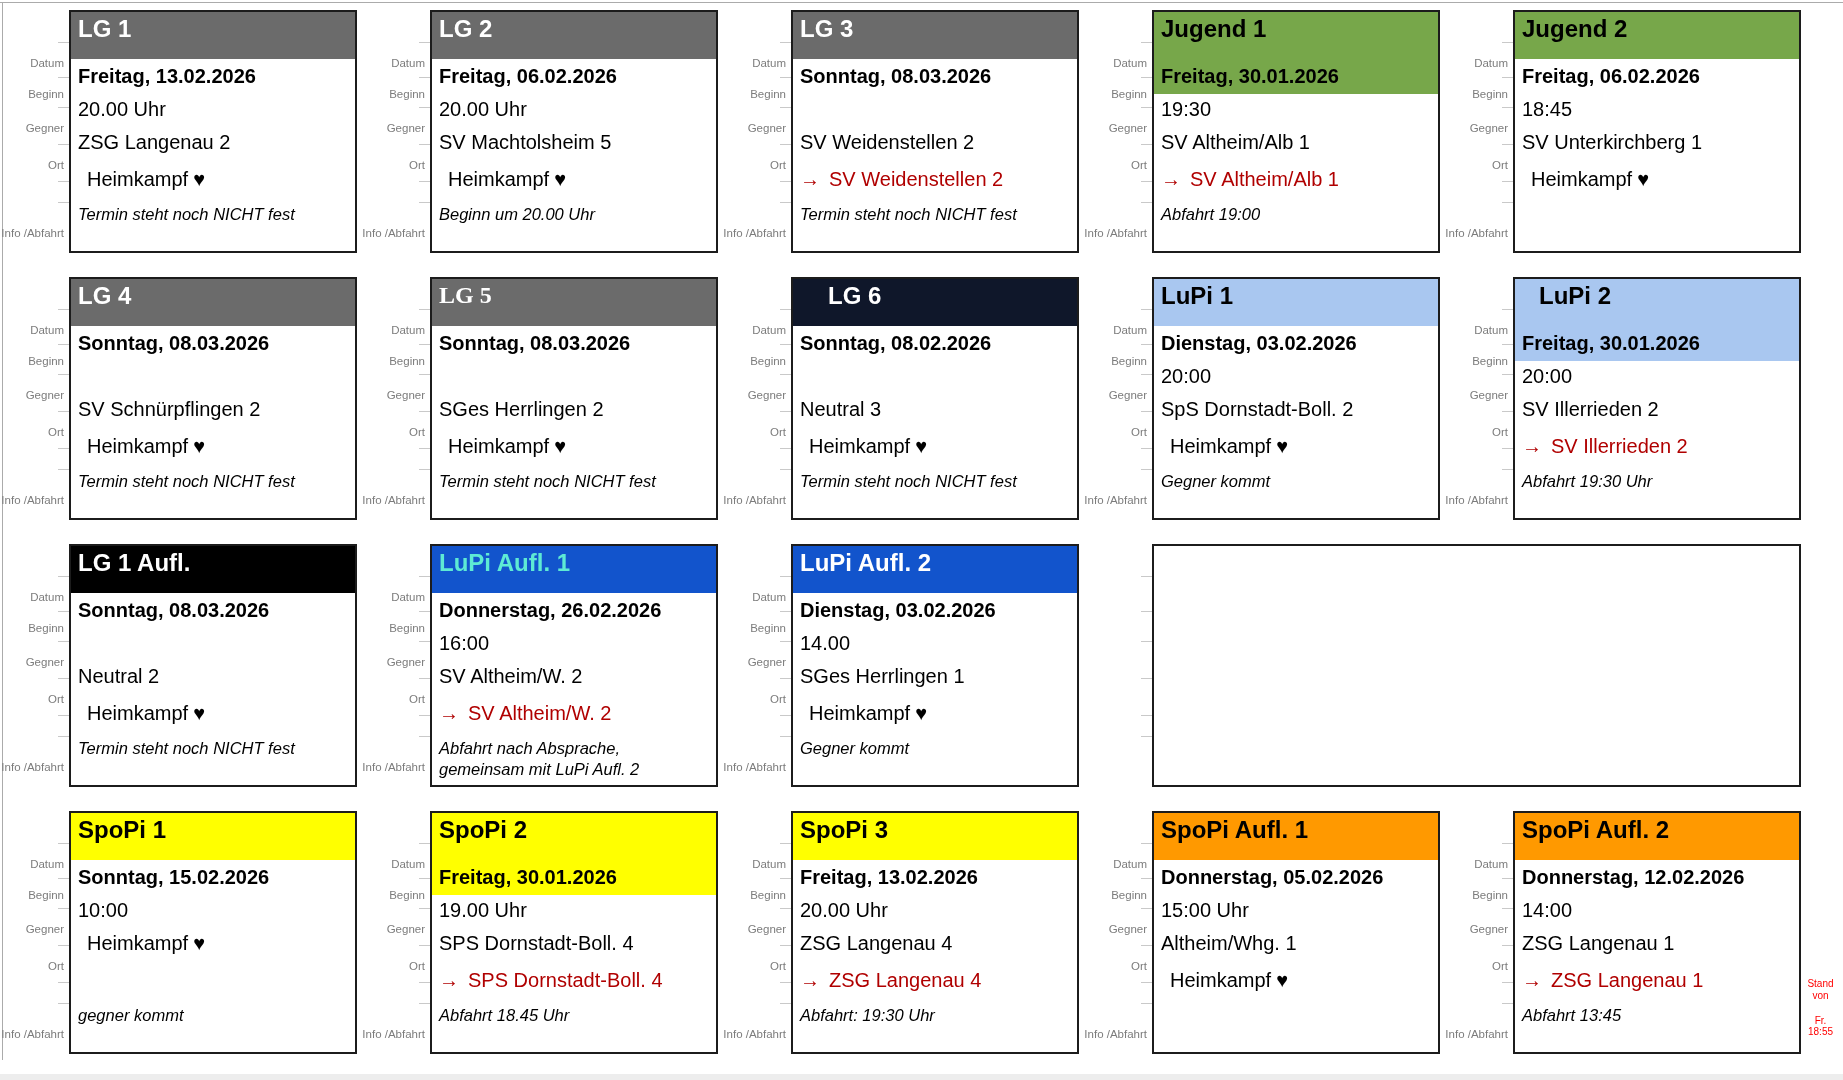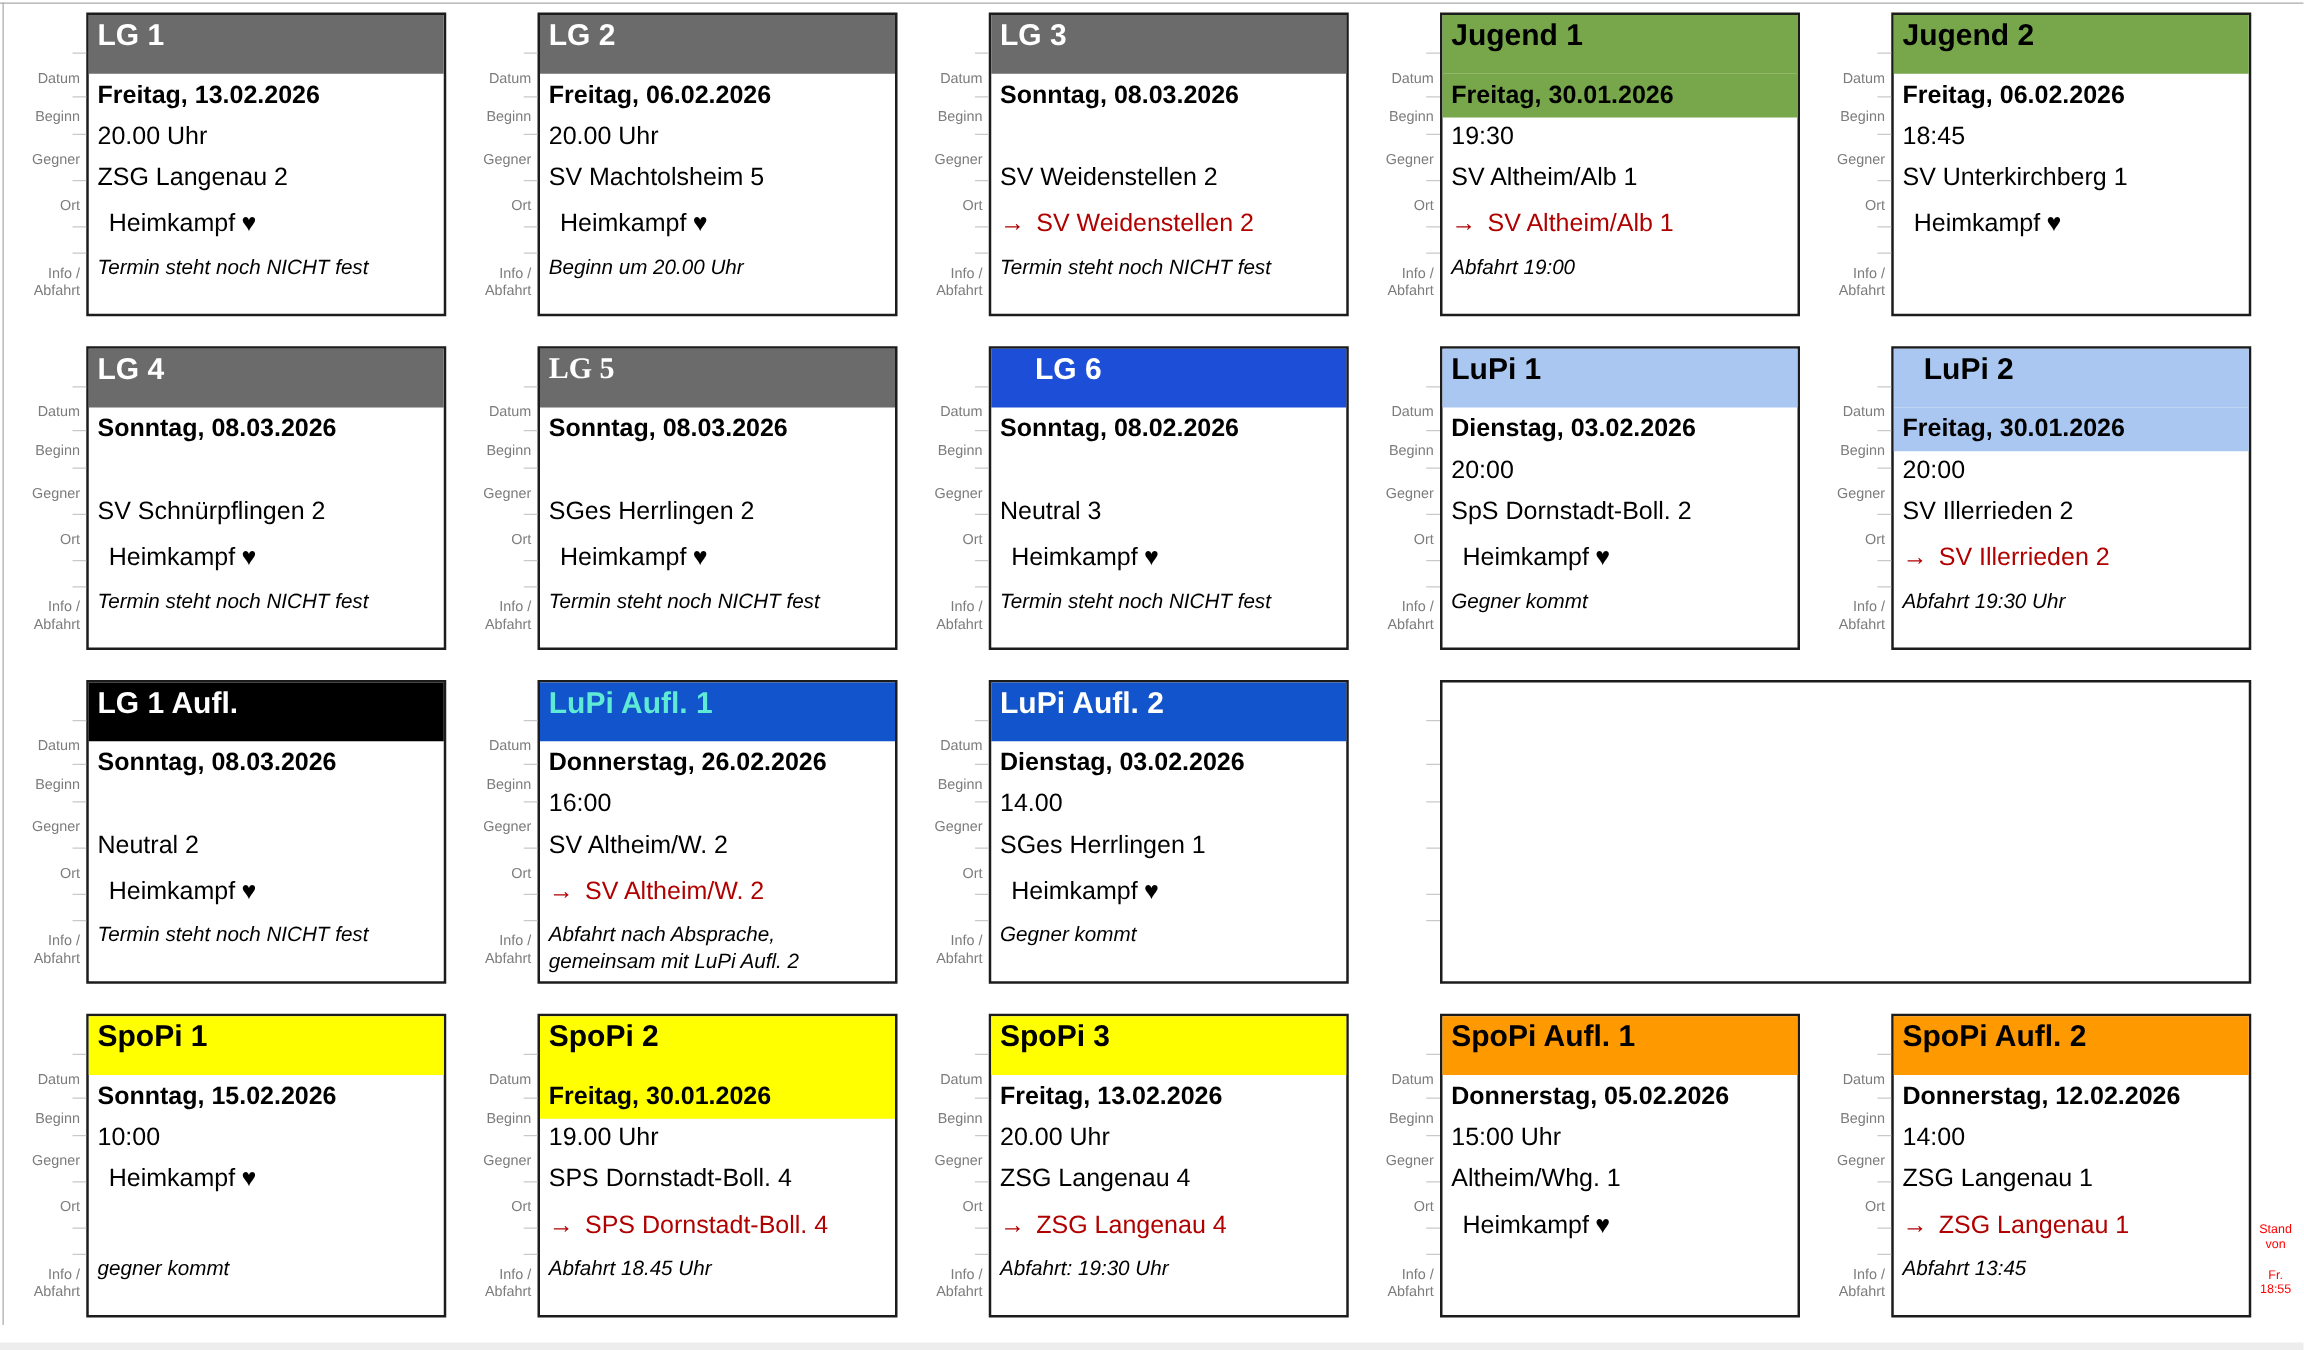--- a/index.html
+++ b/index.html
@@ -14,21 +14,21 @@
   .cell.wide{grid-column:span 2;}
   .gutter{width:69px;display:flex;flex-direction:column;box-sizing:border-box;}
   .g{position:relative;box-sizing:border-box;display:flex;align-items:flex-end;justify-content:flex-end;
      padding-right:5px;color:#7c7c7c;font-size:11.5px;line-height:1.2;text-align:right;}
   .g.t{height:33px}
   .g.d{height:35px;padding-bottom:7px}
   .g.b{height:30px;padding-bottom:6px}
   .g.ge{height:37px;padding-bottom:9px}
   .g.o{height:37px;padding-bottom:9px}
   .g.spg{flex:1}
-  .g.i{height:50px;flex-direction:column;align-items:flex-end;justify-content:flex-end;padding-bottom:12px}
+  .g.i{height:50px;flex-direction:row;align-items:flex-end;justify-content:flex-end;padding-bottom:12px}
   .g.tk::after{content:"";position:absolute;right:0;bottom:0;width:11px;height:1px;background:#c9c9c9;}
   .card{width:288px;box-sizing:border-box;border:2px solid #1c1c1c;background:#fff;
         display:flex;flex-direction:column;}
   .card.empty{width:auto;flex:1;margin-right:4px;}
   .hd{height:47px;line-height:33px;padding-left:7px;font-size:24px;font-weight:bold;flex:0 0 auto;}
   .r{padding-left:7px;box-sizing:border-box;font-size:20px;display:flex;align-items:center;flex:0 0 auto;}
   .rd{height:35px;font-weight:bold;}
   .rb{height:30px;}
   .rg{height:37px;}
   .ro{height:37px;}
@@ -254,21 +254,21 @@
         <div class="g b tk">Beginn</div>
         <div class="g ge tk">Gegner</div>
         <div class="g o tk">Ort</div>
         <div class="g spg tk"></div>
         <div class="g i">
             <span>Info /</span>
             <span>Abfahrt</span>
           </div>
       </div>
       <div class="card">
-        <div class="hd" style="background-color: #1d4ed8; color: rgb(255, 255, 255); padding-left: 35px;">LG 6</div>
+        <div class="hd" style="background-color: #0f172a; color: rgb(255, 255, 255); padding-left: 35px;">LG 6</div>
         <div class="r rd">Sonntag, 08.02.2026</div>
         <div class="r rb"></div>
         <div class="r rg">Neutral 3</div>
         <div class="r ro">
             <span class="ar"></span>
             <span>Heimkampf</span>
             <span class="ht">♥</span>
           </div>
         <div class="csp"></div>
         <div class="r ri">Termin steht noch NICHT fest</div>

